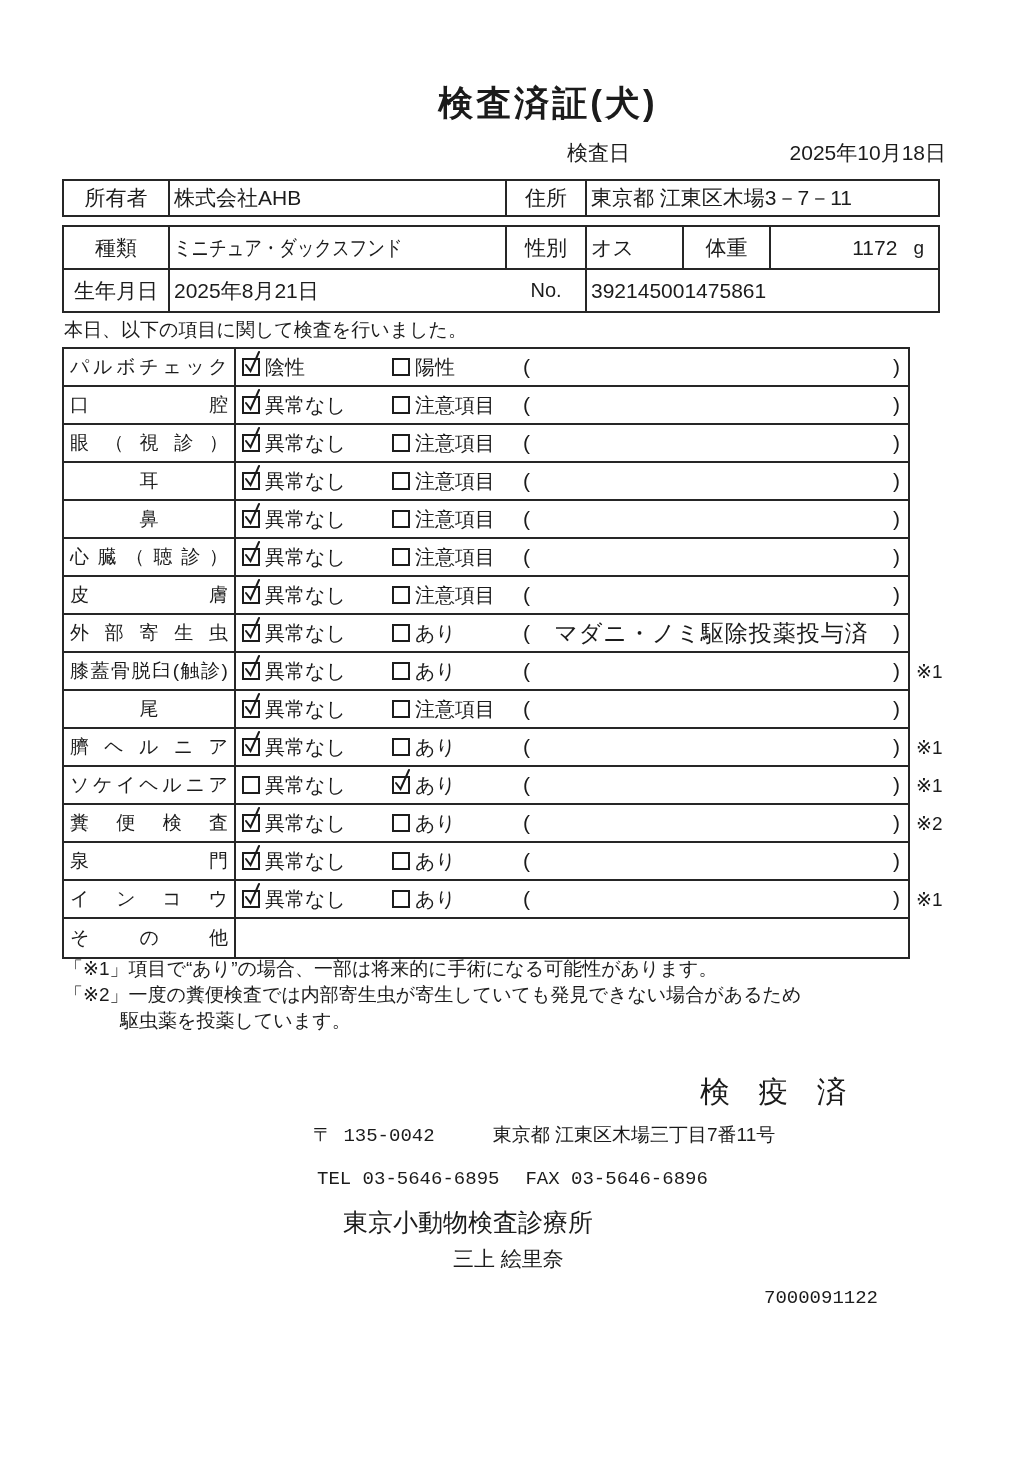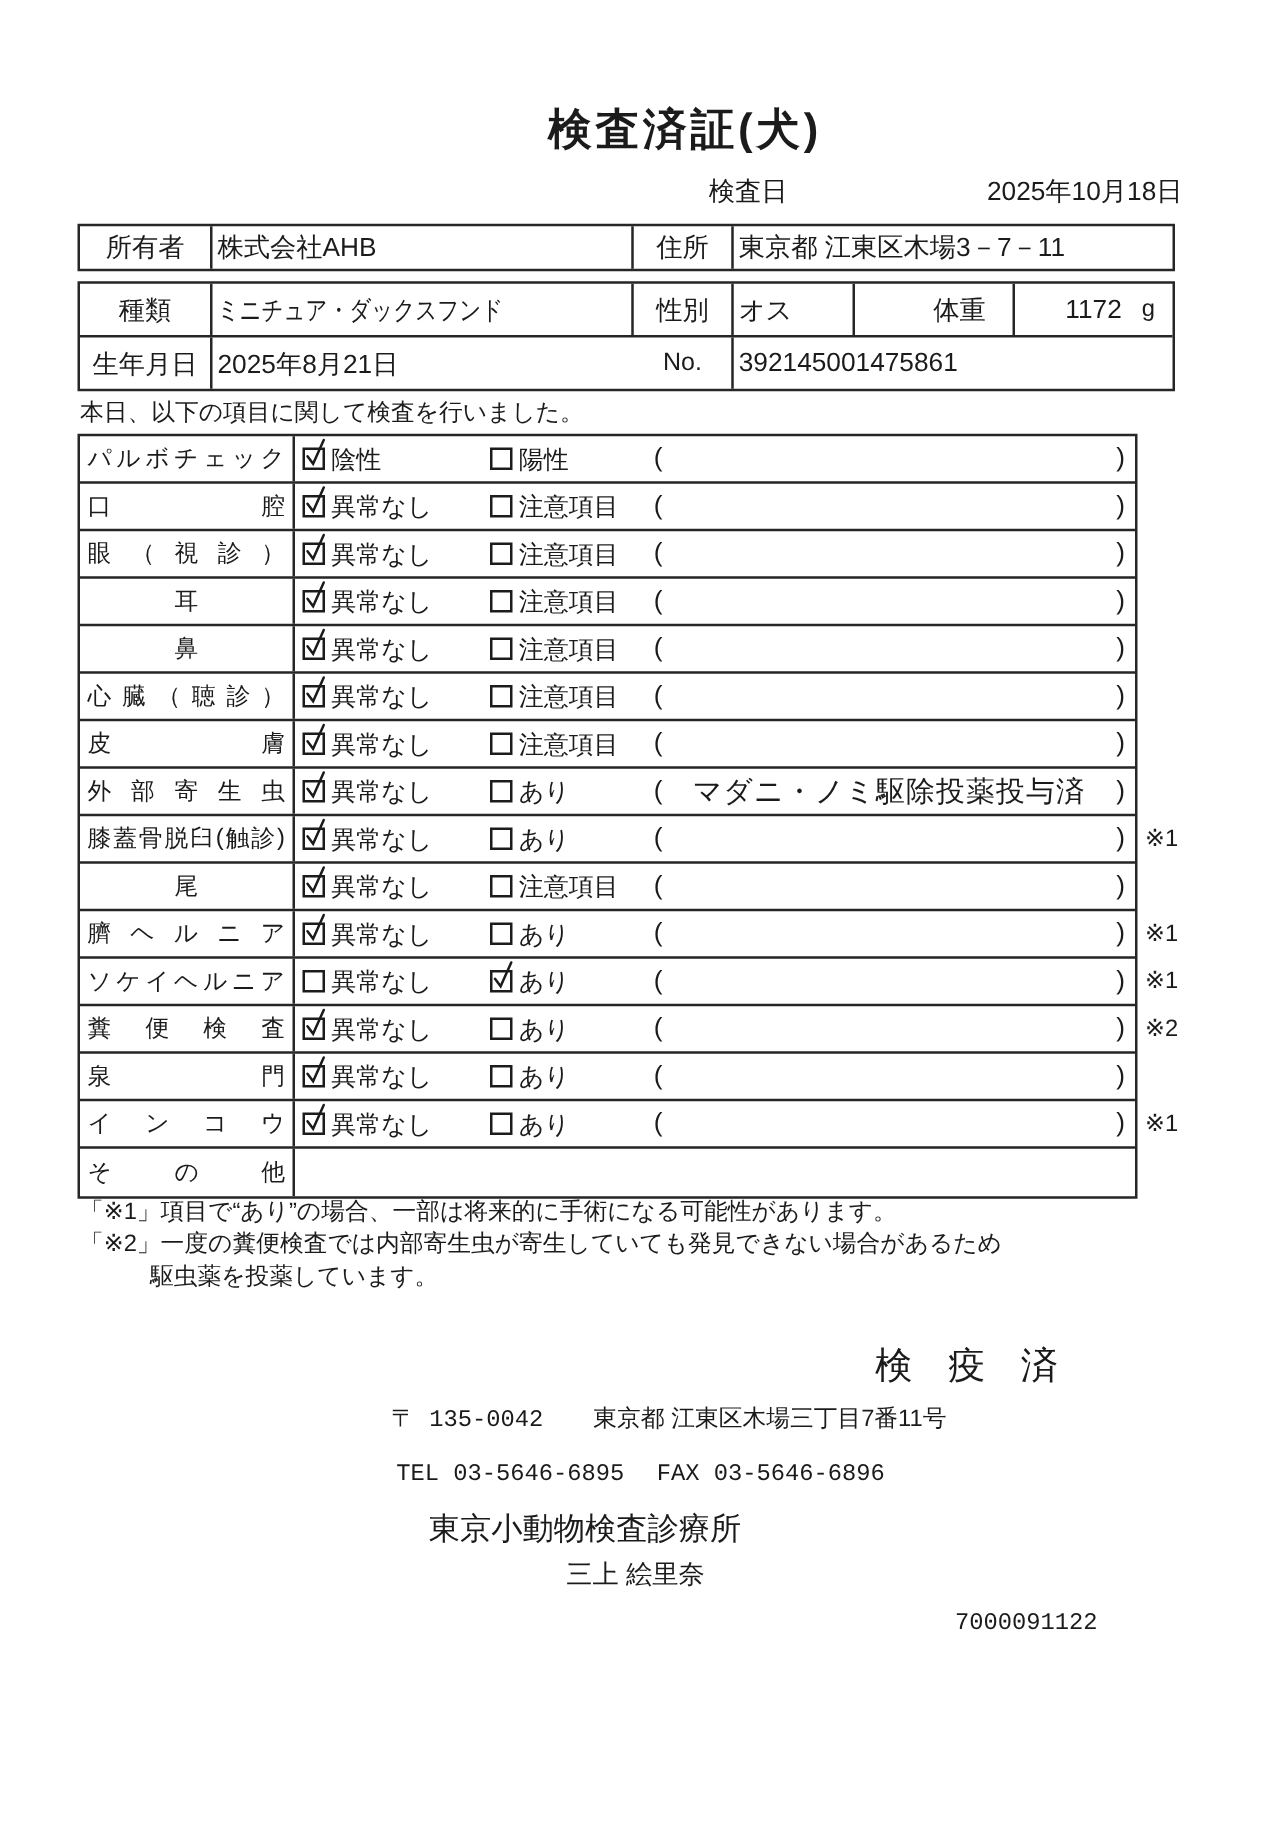--- a/index.html
+++ b/index.html
@@ -32,21 +32,21 @@
   .hrow + .hrow{border-top:2px solid #262626;}
   .hcell{display:flex;align-items:center;box-sizing:border-box;font-size:21px;}
   .hcell.lab{justify-content:center;}
   .hcell.val{padding-left:4px;}
   .br{border-right:2px solid #262626;}
   .w-lab1{width:106px;}
   .w-val1{width:337px;}
   .w-lab2{width:80px;}
   .w-rest{flex:1;}
   .w-sex{width:97px;}
-  .w-wlab{width:87px;margin-left:41px;}
+  .w-wlab{width:87px;}
   .condensed{display:inline-block;transform:scaleX(.82);transform-origin:left center;white-space:nowrap;}
   .weight-cell{flex:1;display:flex;align-items:center;justify-content:flex-end;padding-right:14px;font-size:21px;text-align:center;}
   .weight-unit{margin-left:16px;font-size:19px;}
   .no-label{font-size:20px;}
 
   
   .intro{position:absolute;top:317px;left:64px;font-size:19px;}
 
   
   .checklist{
@@ -84,21 +84,21 @@
   
   .fn{position:absolute;left:64px;font-size:19px;text-align:center;}
   .fn-1{top:956px;}
   .fn-2{top:982px;}
   .fn-3{top:1008px;padding-left:56px;}
   .statement{position:absolute;left:64px;top:1038px;font-size:21px;font-weight:bold;line-height:28px;}
   .stamp{position:absolute;left:700px;top:1072px;font-size:30px;font-weight:500;letter-spacing:10px;}
 
   
   .mono{font-family:"Liberation Mono","DejaVu Sans Mono",monospace;}
-  .postal-line{position:absolute;top:1122px;left:313px;font-size:19px;display:flex;gap:40px;}
+  .postal-line{position:absolute;top:1122px;left:313px;font-size:19px;display:flex;gap:58px;}
   .tel-line{position:absolute;top:1168px;left:317px;font-size:19px;display:flex;gap:26px;}
   .clinic{position:absolute;top:1206px;left:323px;font-size:25px;margin-left:20px;}
   .examiner{position:absolute;top:1245px;left:453px;font-size:21px;}
   .code{position:absolute;top:1287px;left:764px;font-size:19px;}
 </style>
 </head>
 <body>
 
 <div class="page">
 

